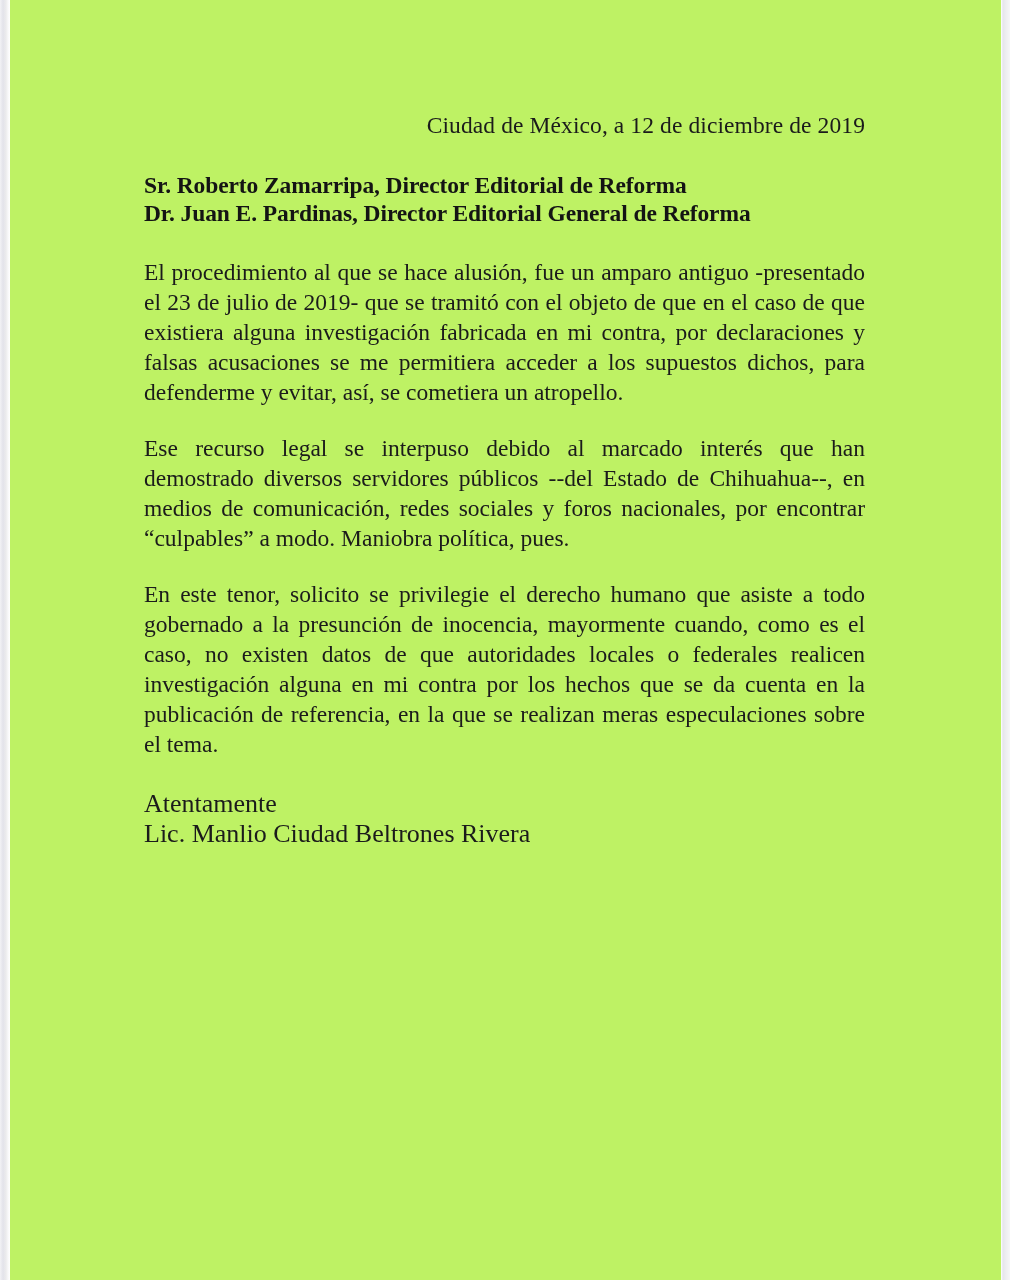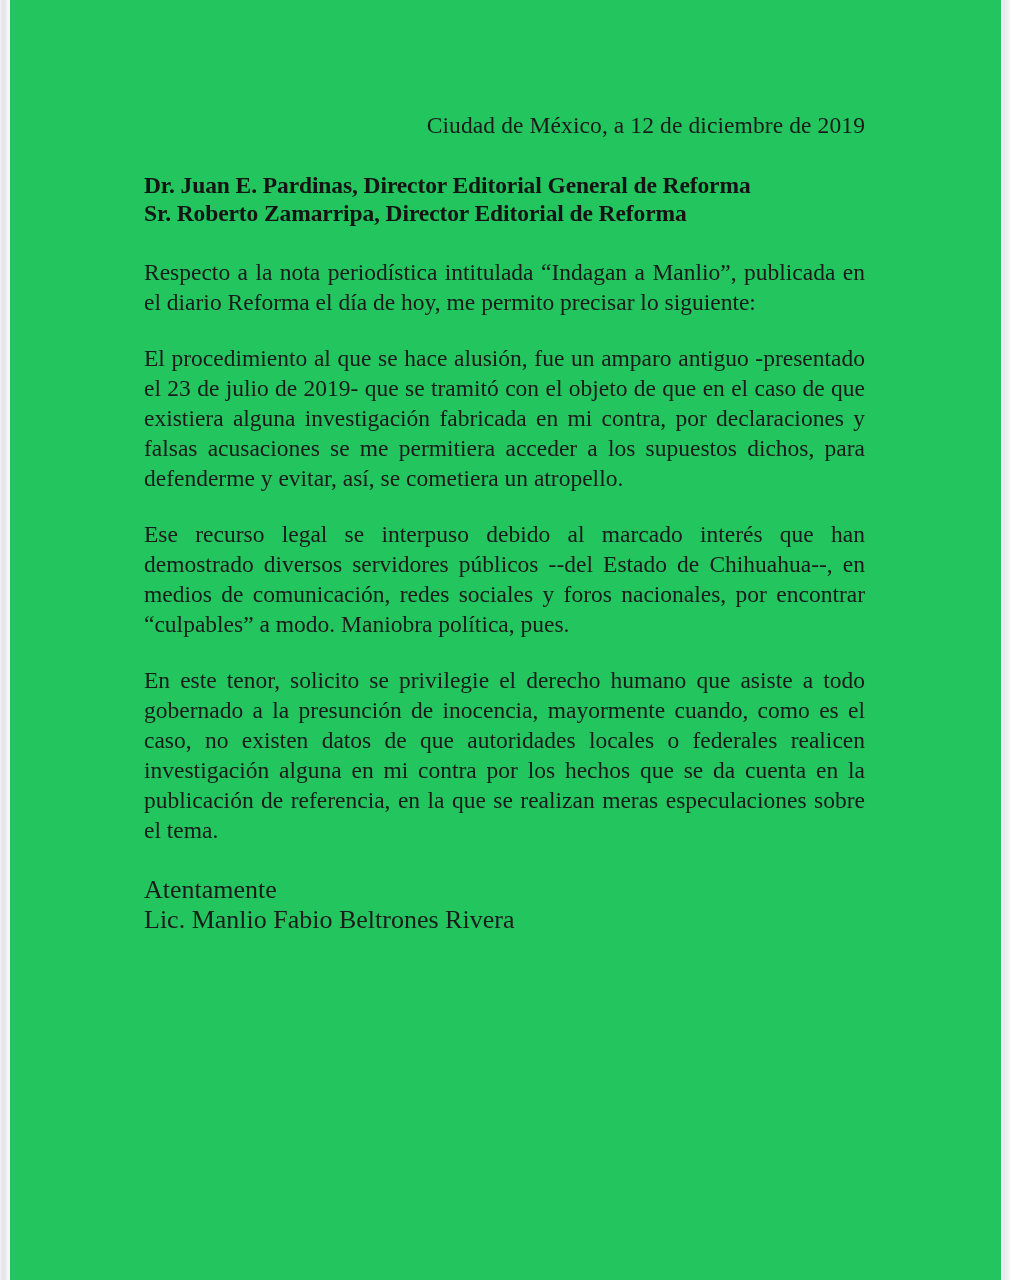--- a/index.html
+++ b/index.html
@@ -14,21 +14,21 @@
     font-family: "Liberation Serif", "DejaVu Serif", serif;
   }
 
   
   #page-sheet {
     position: absolute;
     left: 0;
     top: 0;
     width: 1010px;
     height: 1280px;
-    background: #22c55e;
+    background: #bef264;
     box-sizing: border-box;
   }
 
   
   .edge-strip {
     position: absolute;
     top: 0;
     height: 1280px;
     pointer-events: none;
   }
@@ -105,28 +105,27 @@
 <div id="page-sheet">
 
   <div class="edge-strip left"></div>
   <div class="edge-strip right"></div>
 
   <div id="letter-body">
 
     <div class="date-line">Ciudad de México, a 12 de diciembre de 2019</div>
 
     <div class="salutation">
+      <span class="sal-line">Sr. Roberto Zamarripa, Director Editorial de Reforma</span>
       <span class="sal-line">Dr. Juan E. Pardinas, Director Editorial General de Reforma</span>
-      <span class="sal-line">Sr. Roberto Zamarripa, Director Editorial de Reforma</span>
     </div>
 
-    <p class="para">Respecto a la nota periodística intitulada “Indagan a Manlio”, publicada en el diario Reforma el día de hoy, me permito precisar lo siguiente:</p>
     <p class="para">El procedimiento al que se hace alusión, fue un amparo antiguo -presentado el 23 de julio de 2019- que se tramitó con el objeto de que en el caso de que existiera alguna investigación fabricada en mi contra, por declaraciones y falsas acusaciones se me permitiera acceder a los supuestos dichos, para defenderme y evitar, así, se cometiera un atropello.</p>
     <p class="para">Ese recurso legal se interpuso debido al marcado interés que han demostrado diversos servidores públicos --del Estado de Chihuahua--, en medios de comunicación, redes sociales y foros nacionales, por encontrar “culpables” a modo. Maniobra política, pues.</p>
     <p class="para">En este tenor, solicito se privilegie el derecho humano que asiste a todo gobernado a la presunción de inocencia, mayormente cuando, como es el caso, no existen datos de que autoridades locales o federales realicen investigación alguna en mi contra por los hechos que se da cuenta en la publicación de referencia, en la que se realizan meras especulaciones sobre el tema.</p>
 
     <div class="closing">
       <span class="closing-line">Atentamente</span>
-      <span class="closing-line">Lic. Manlio Fabio Beltrones Rivera</span>
+      <span class="closing-line">Lic. Manlio Ciudad Beltrones Rivera</span>
     </div>
 
   </div>
 </div>
 
 </body></html>

